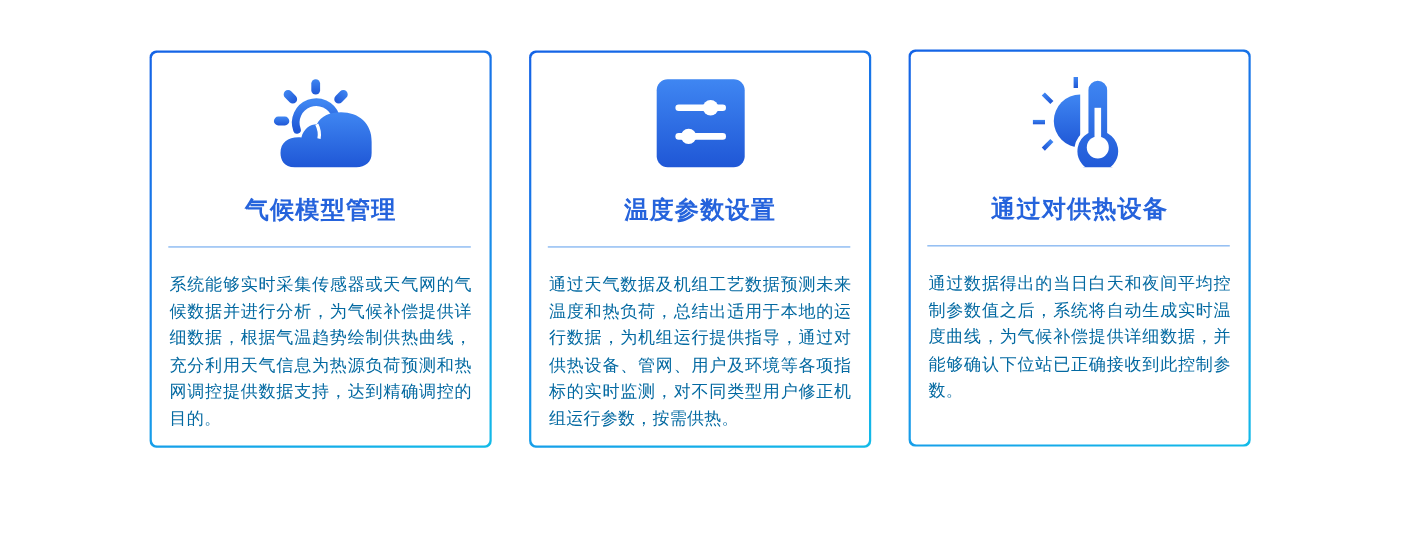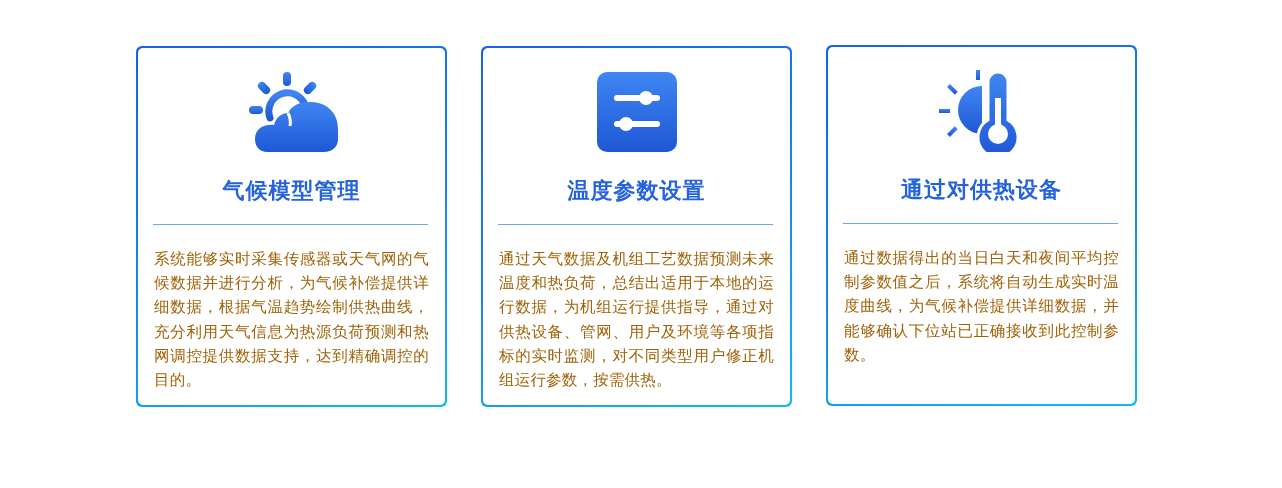--- a/index.html
+++ b/index.html
@@ -38,21 +38,21 @@
       color: #2563dc;
       letter-spacing: 1px;
     }
     .divider {
       position: absolute; left: 15px; right: 17px; top: 176px;
       height: 1px; background: #6aa6ee;
     }
     .card-desc {
       position: absolute; left: 16px; right: 16px; top: 199px;
       font-size: 15.5px; line-height: 24.2px;
-      color: #a16207;
+      color: #0369a1;
       text-align: justify;
       letter-spacing: 0.2px;
     }
   </style>
 </head>
 <body>
 
 <div class="cards">
 
   <div class="card">

